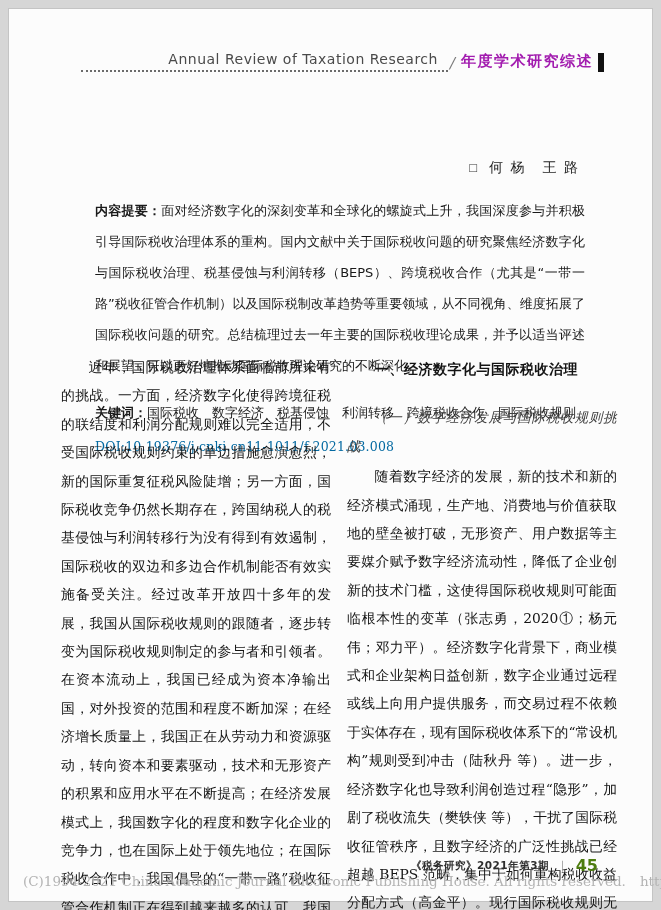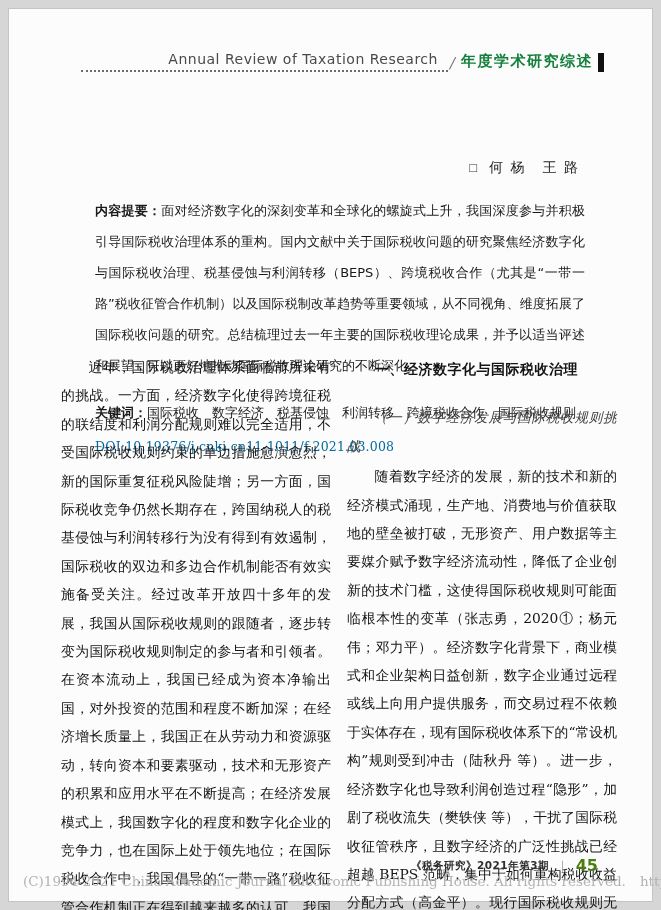--- a/index.html
+++ b/index.html
@@ -35,21 +35,21 @@
     font-size:14px;color:#4a4a4a;letter-spacing:.5px;
     padding-right:10px;
   }
   .header-slash{
     font-family:"DejaVu Sans","Liberation Sans",sans-serif;
     color:#7a7a7a;font-size:15px;margin:0 6px 0 2px;
     transform:skewX(-12deg);
   }
   .header-cn{
     font-family:"DejaVu Sans","Liberation Sans",sans-serif;
-    font-weight:bold;font-size:15px;color:#15803d;
+    font-weight:bold;font-size:15px;color:#a21caf;
     letter-spacing:1.5px;padding-bottom:1px;
   }
   .header-bar{
     display:inline-block;width:6px;height:19px;
     background:#111;margin-left:5px;
   }
   
   .title{
     position:absolute;top:96px;left:70px;
     font-size:33px;font-weight:bold;letter-spacing:2px;

